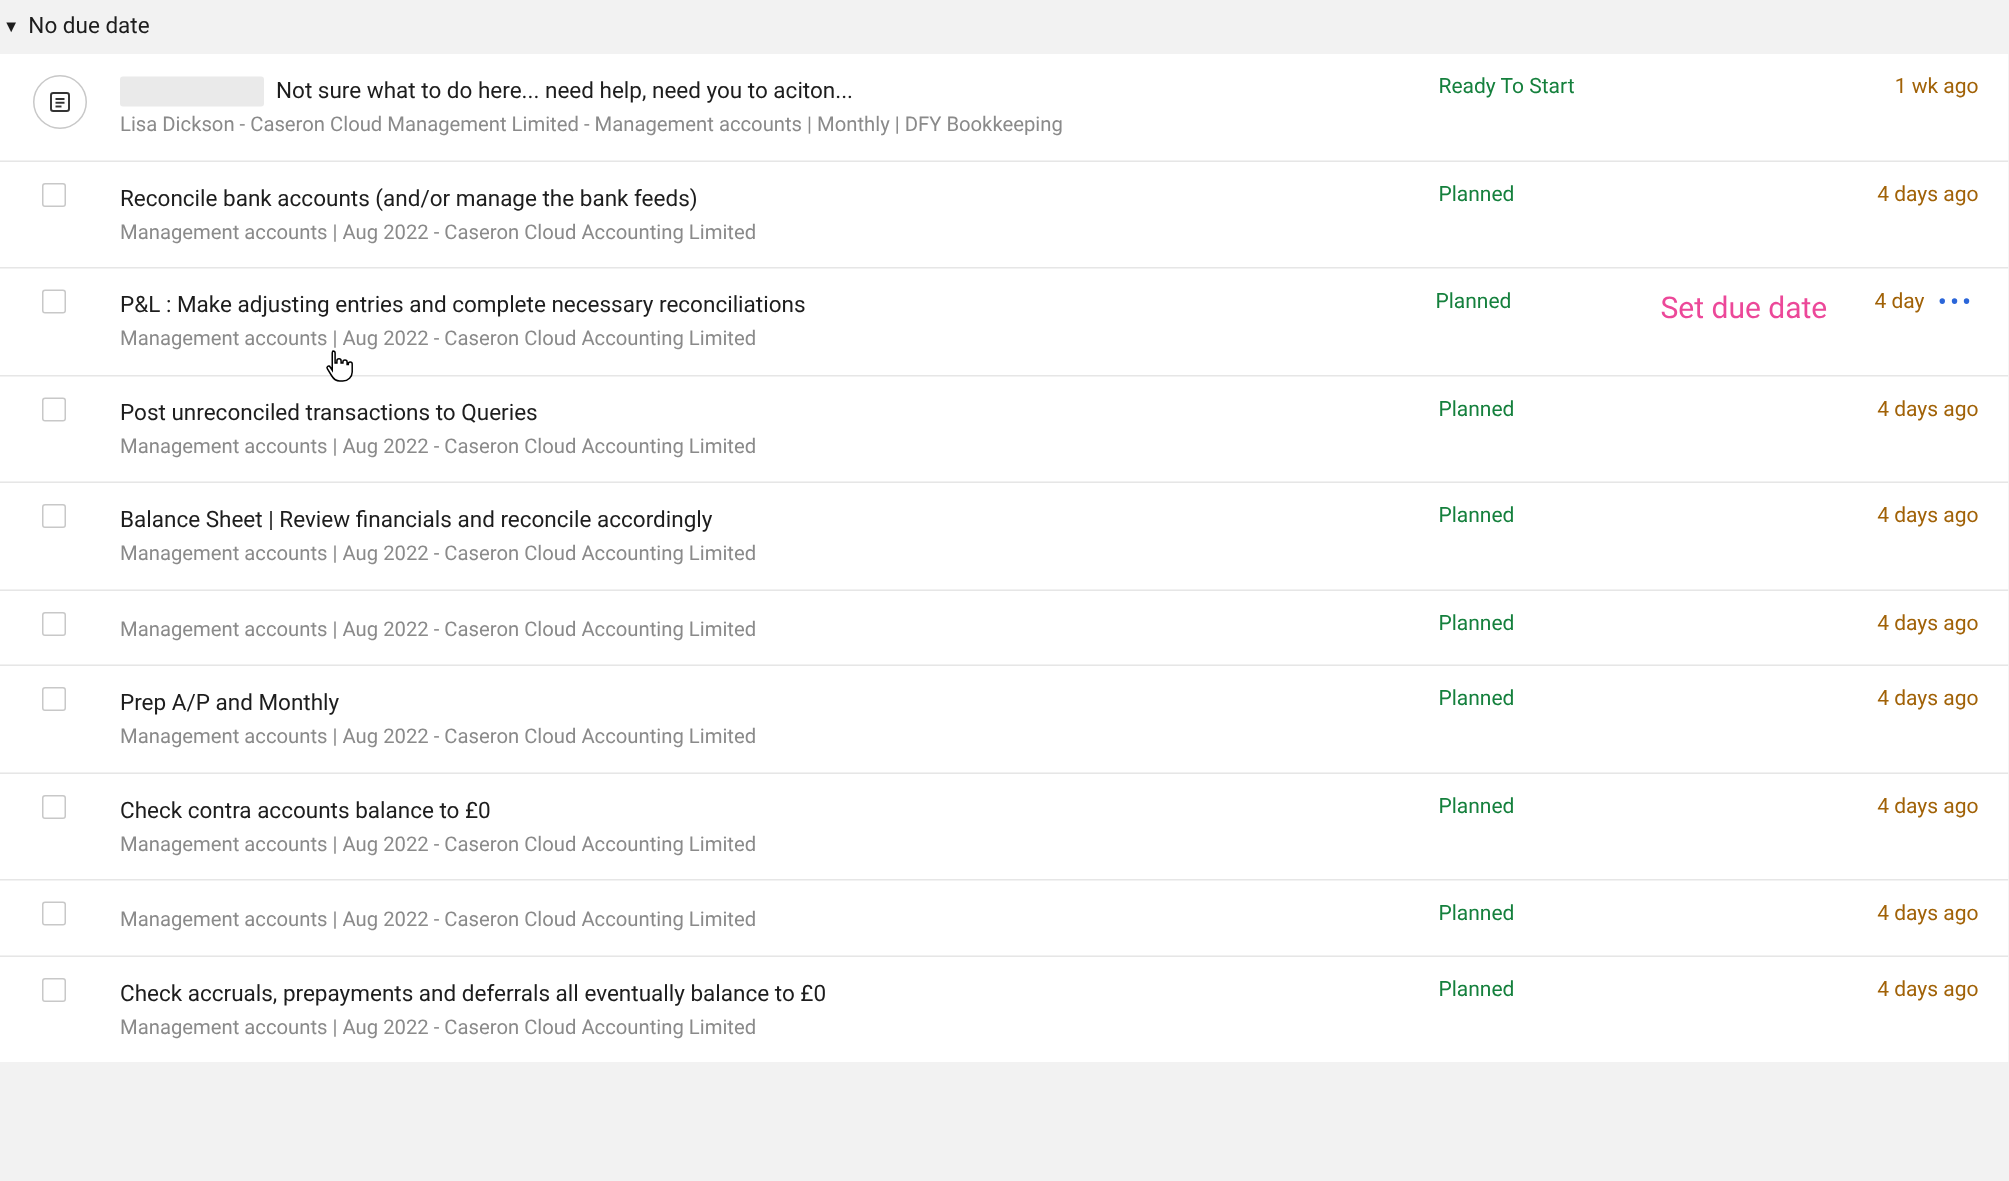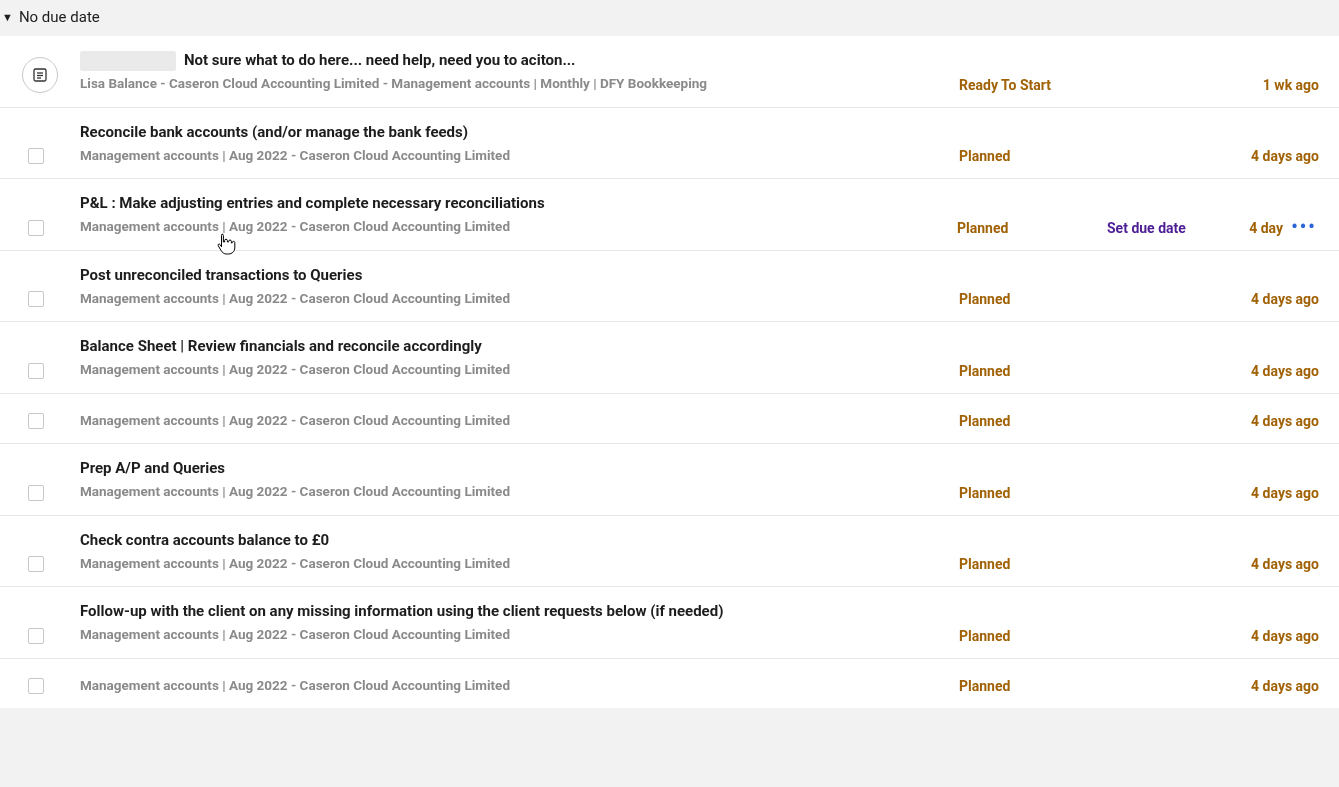--- a/index.html
+++ b/index.html
@@ -22,24 +22,23 @@
   .section-header .tri {
     font-size: 11px;
     margin-right: 6px;
     color: #1d1d1d;
   }
   .task-list { }
   .task-row {
     background: #ffffff;
     border-top: 1px solid #e6e6e6;
     display: flex;
-    align-items: flex-end;
+    align-items: flex-start;
     padding: 14px 20px 14px 28px;
     position: relative;
-    font-weight: bold;
   }
   .task-row.first-row {
     margin-top: 2px;
     border-top: none;
   }
   .task-row.hovered {
     
   }
   .left-control {
     width: 52px;
@@ -88,28 +87,28 @@
     border-radius: 2px;
   }
   .subtitle {
     margin-top: 4px;
     font-size: 13.5px;
     color: #8a8a8a;
     line-height: 1.3;
   }
   .col-status {
     width: 150px;
-    color: #a16207;
+    color: #15803d;
     font-size: 14px;
     text-align: left;
   }
   .col-due {
     width: 120px;
-    color: #4c1d95;
-    font-size: 14px;
+    color: #ec4899;
+    font-size: 20px;
     text-align: left;
   }
   .col-age {
     width: 90px;
     color: #a16207;
     font-size: 14px;
     text-align: right;
     white-space: nowrap;
     overflow: hidden;
   }
@@ -155,21 +154,21 @@
             <line x1="5" y1="8.5" x2="11" y2="8.5" stroke="#333" stroke-width="1.3"></line>
             <line x1="5" y1="11" x2="9" y2="11" stroke="#333" stroke-width="1.3"></line>
           </svg>
         </div>
       </div>
       <div class="title-block">
         <div class="title-line">
           <span class="redaction"></span>
           <span>Not sure what to do here... need help, need you to aciton...</span>
         </div>
-        <div class="subtitle">Lisa Balance - Caseron Cloud Accounting Limited - Management accounts | Monthly | DFY Bookkeeping</div>
+        <div class="subtitle">Lisa Dickson - Caseron Cloud Management Limited - Management accounts | Monthly | DFY Bookkeeping</div>
       </div>
       <div class="col-status">Ready To Start</div>
       <div class="col-due"></div>
       <div class="col-age">1 wk ago</div>
     </div>
     <div class="task-row">
       <div class="left-control">
         <div class="checkbox"></div>
       </div>
       <div class="title-block">
@@ -237,21 +236,21 @@
       <div class="col-status">Planned</div>
       <div class="col-due"></div>
       <div class="col-age">4 days ago</div>
     </div>
     <div class="task-row">
       <div class="left-control">
         <div class="checkbox"></div>
       </div>
       <div class="title-block">
         <div class="title-line">
-          <span>Prep A/P and Queries</span>
+          <span>Prep A/P and Monthly</span>
         </div>
         <div class="subtitle">Management accounts | Aug 2022 - Caseron Cloud Accounting Limited</div>
       </div>
       <div class="col-status">Planned</div>
       <div class="col-due"></div>
       <div class="col-age">4 days ago</div>
     </div>
     <div class="task-row">
       <div class="left-control">
         <div class="checkbox"></div>
@@ -264,34 +263,34 @@
       </div>
       <div class="col-status">Planned</div>
       <div class="col-due"></div>
       <div class="col-age">4 days ago</div>
     </div>
     <div class="task-row">
       <div class="left-control">
         <div class="checkbox"></div>
       </div>
       <div class="title-block">
-        <div class="title-line">
-          <span>Follow-up with the client on any missing information using the client requests below (if needed)</span>
-        </div>
-        <div class="subtitle">Management accounts | Aug 2022 - Caseron Cloud Accounting Limited</div>
-      </div>
-      <div class="col-status">Planned</div>
-      <div class="col-due"></div>
-      <div class="col-age">4 days ago</div>
-    </div>
-    <div class="task-row">
-      <div class="left-control">
-        <div class="checkbox"></div>
-      </div>
-      <div class="title-block">
+        <div class="subtitle">Management accounts | Aug 2022 - Caseron Cloud Accounting Limited</div>
+      </div>
+      <div class="col-status">Planned</div>
+      <div class="col-due"></div>
+      <div class="col-age">4 days ago</div>
+    </div>
+    <div class="task-row">
+      <div class="left-control">
+        <div class="checkbox"></div>
+      </div>
+      <div class="title-block">
+        <div class="title-line">
+          <span>Check accruals, prepayments and deferrals all eventually balance to £0</span>
+        </div>
         <div class="subtitle">Management accounts | Aug 2022 - Caseron Cloud Accounting Limited</div>
       </div>
       <div class="col-status">Planned</div>
       <div class="col-due"></div>
       <div class="col-age">4 days ago</div>
     </div>
   </div>
 
 <div class="cursor-overlay" style="left:216px; top:232px;">
   <svg viewBox="0 0 20 24">

